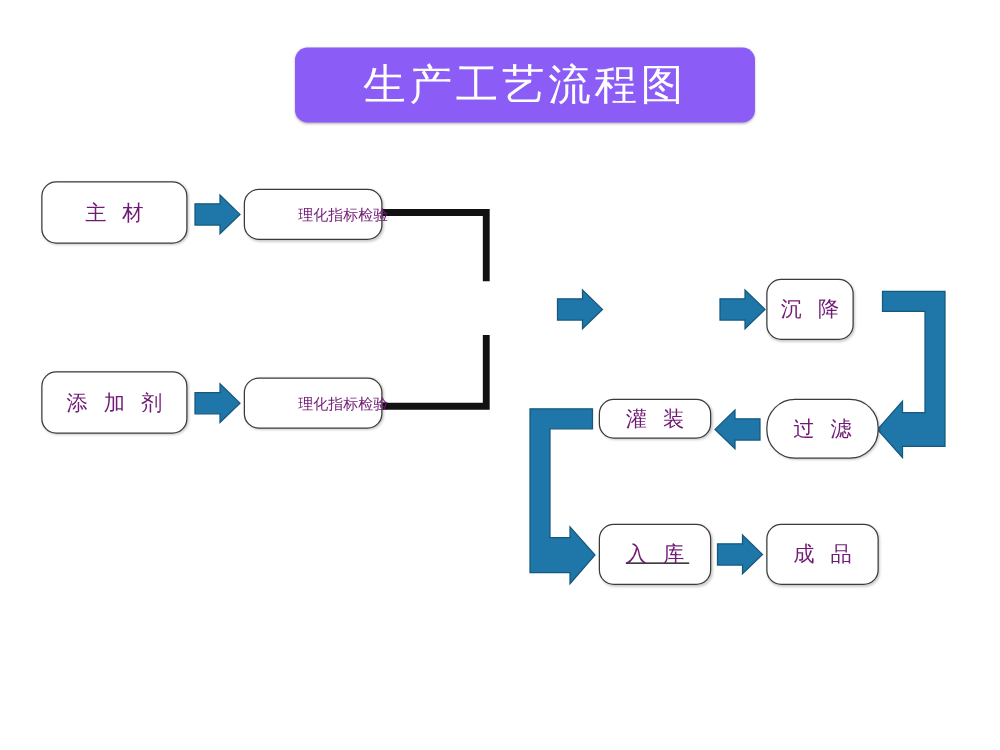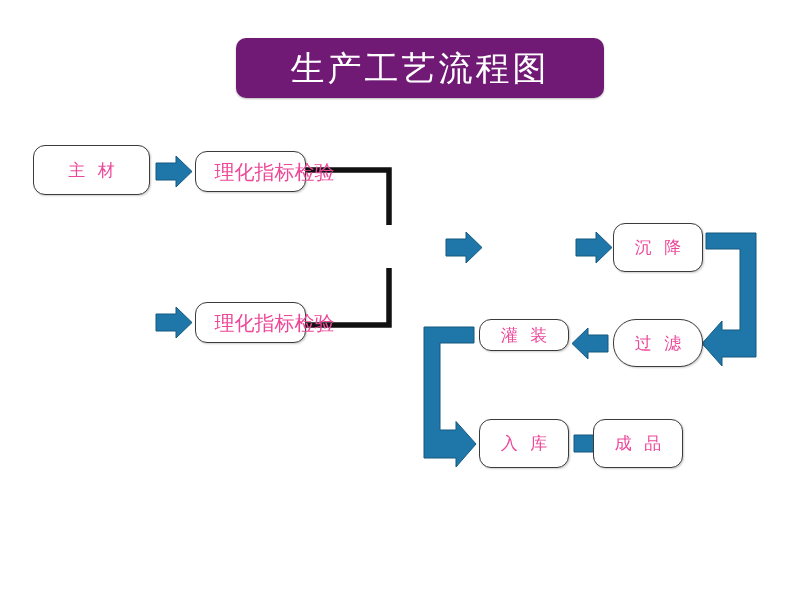--- a/index.html
+++ b/index.html
@@ -23,21 +23,21 @@
     height: 600px;
   }
 
   
   .title-banner {
     position: absolute;
     left: 236px;
     top: 38px;
     width: 368px;
     height: 60px;
-    background: #701a75;
+    background: #8b5cf6;
     border-radius: 10px;
     box-shadow: 0 1px 2px rgba(0,0,0,0.28);
     display: flex;
     align-items: center;
     justify-content: center;
   }
   .title-text {
     color: #ffffff;
     font-size: 34px;
     letter-spacing: 3px;
@@ -54,27 +54,27 @@
     background: #ffffff;
     border: 1.6px solid #3b3b3b;
     border-radius: 12px;
     box-shadow: 1px 1px 2px rgba(0,0,0,0.20);
     display: flex;
     align-items: center;
     justify-content: center;
   }
   .node-label {
     font-size: 17px;
-    color: #ec4899;
+    color: #701a75;
     white-space: nowrap;
     line-height: 1;
     user-select: none;
   }
   .node.wide .node-label {
-    font-size: 20px;
+    font-size: 12px;
     letter-spacing: 0px;
     margin-left: 48px;
   }
   .node.spaced .node-label {
     letter-spacing: 4px;
     text-indent: 4px;
   }
 
   
   #connectors {
@@ -140,40 +140,43 @@
   </svg>
 
   <div class="node spaced" style="left:33px; top:145px; width:117px; height:50px;">
     <span class="node-label">主  材</span>
   </div>
 
   <div class="node wide" style="left:195px; top:151px; width:111px; height:41px;">
     <span class="node-label">理化指标检验</span>
   </div>
 
+  <div class="node spaced" style="left:33px; top:297px; width:117px; height:50px;">
+    <span class="node-label">添 加 剂</span>
+  </div>
 
   <div class="node wide" style="left:195px; top:302px; width:111px; height:41px;">
     <span class="node-label">理化指标检验</span>
   </div>
 
 
 
-  <div class="node spaced" style="left:613px; top:223px; width:90px; height:49px;">
+  <div class="node spaced" style="left:613px; top:223px; width:70px; height:49px;">
     <span class="node-label">沉  降</span>
   </div>
 
   <div class="node spaced" style="left:613px; top:319px; width:90px; height:48px;border-radius:23px;">
     <span class="node-label">过  滤</span>
   </div>
 
   <div class="node spaced" style="left:479px; top:319px; width:90px; height:32px;">
     <span class="node-label">灌  装</span>
   </div>
 
-  <div class="node spaced" style="left:479px; top:419px; width:90px; height:49px;">
+  <div class="node spaced" style="left:479px; top:419px; width:90px; height:49px;text-decoration:underline;">
     <span class="node-label">入  库</span>
   </div>
 
-  <div class="node spaced" style="left:593px; top:419px; width:90px; height:49px;">
+  <div class="node spaced" style="left:613px; top:419px; width:90px; height:49px;">
     <span class="node-label">成  品</span>
   </div>
 
 </div>
 
 </body></html>

